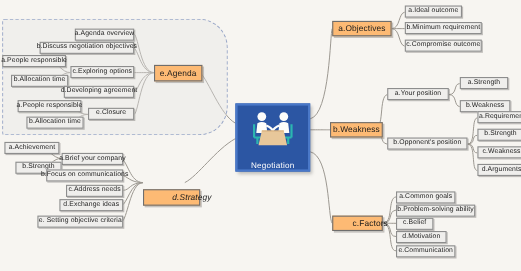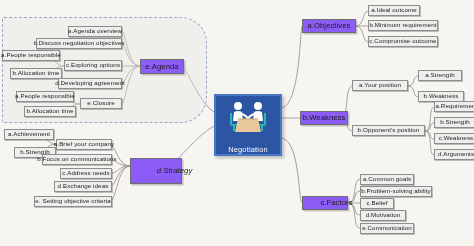--- a/index.html
+++ b/index.html
@@ -22,21 +22,21 @@
     font-size:6.2px;
     line-height:1;
     white-space:nowrap;
     display:flex;align-items:center;justify-content:center;
     padding:0 3px;
     box-shadow:1px 1px 0 rgba(120,118,115,.45);
     letter-spacing:.1px;
   }
   .node.major{
     font-size:7.6px;
-    background:#8b5cf6;
+    background:#fdba74;
     border-color:#6e6e6e;
     box-shadow:1.5px 1.5px 0 rgba(120,118,115,.4);
   }
   .node.italic{font-style:italic;}
 
   #center-node{
     position:absolute;
     left:214px;top:94px;width:68px;height:62px;
     background:#2c56a3;
     border:2px solid #4a78c8;
@@ -173,21 +173,21 @@
   <div class="node" style="left:68px;top:26px;width:54px;height:11px;">a.Agenda overview</div>
   <div class="node" style="left:36px;top:38px;width:86px;height:11px;">b.Discuss negotiation objectives</div>
   <div class="node" style="left:64px;top:60px;width:58px;height:11px;">c.Exploring options</div>
   <div class="node" style="left:2px;top:50px;width:58px;height:11px;">a.People responsible</div>
   <div class="node" style="left:10px;top:68px;width:52px;height:11px;">b.Allocation time</div>
   <div class="node" style="left:58px;top:78px;width:64px;height:11px;">d.Developing agreement</div>
   <div class="node" style="left:80px;top:98px;width:42px;height:11px;">e.Closure</div>
   <div class="node" style="left:16px;top:91px;width:58px;height:11px;">a.People responsible</div>
   <div class="node" style="left:24px;top:106px;width:52px;height:11px;">b.Allocation time</div>
 
-  <div class="node major italic" style="left:130px;top:158px;width:52px;height:26px;padding-left:40px;">d.Strategy</div>
+  <div class="node major italic" style="left:130px;top:172px;width:52px;height:15px;padding-left:40px;">d.Strategy</div>
   <div class="node" style="left:56px;top:139px;width:56px;height:11px;">a.Brief your company</div>
   <div class="node" style="left:4px;top:129px;width:50px;height:11px;">a.Achievement</div>
   <div class="node" style="left:14px;top:147px;width:42px;height:11px;">b.Strength</div>
   <div class="node" style="left:42px;top:154px;width:70px;height:11px;">b.Focus on communications</div>
   <div class="node" style="left:60px;top:168px;width:52px;height:11px;">c.Address needs</div>
   <div class="node" style="left:54px;top:181px;width:58px;height:11px;">d.Exchange ideas</div>
   <div class="node" style="left:34px;top:196px;width:78px;height:11px;">e. Setting objective criteria</div>
 
 </div>
 

